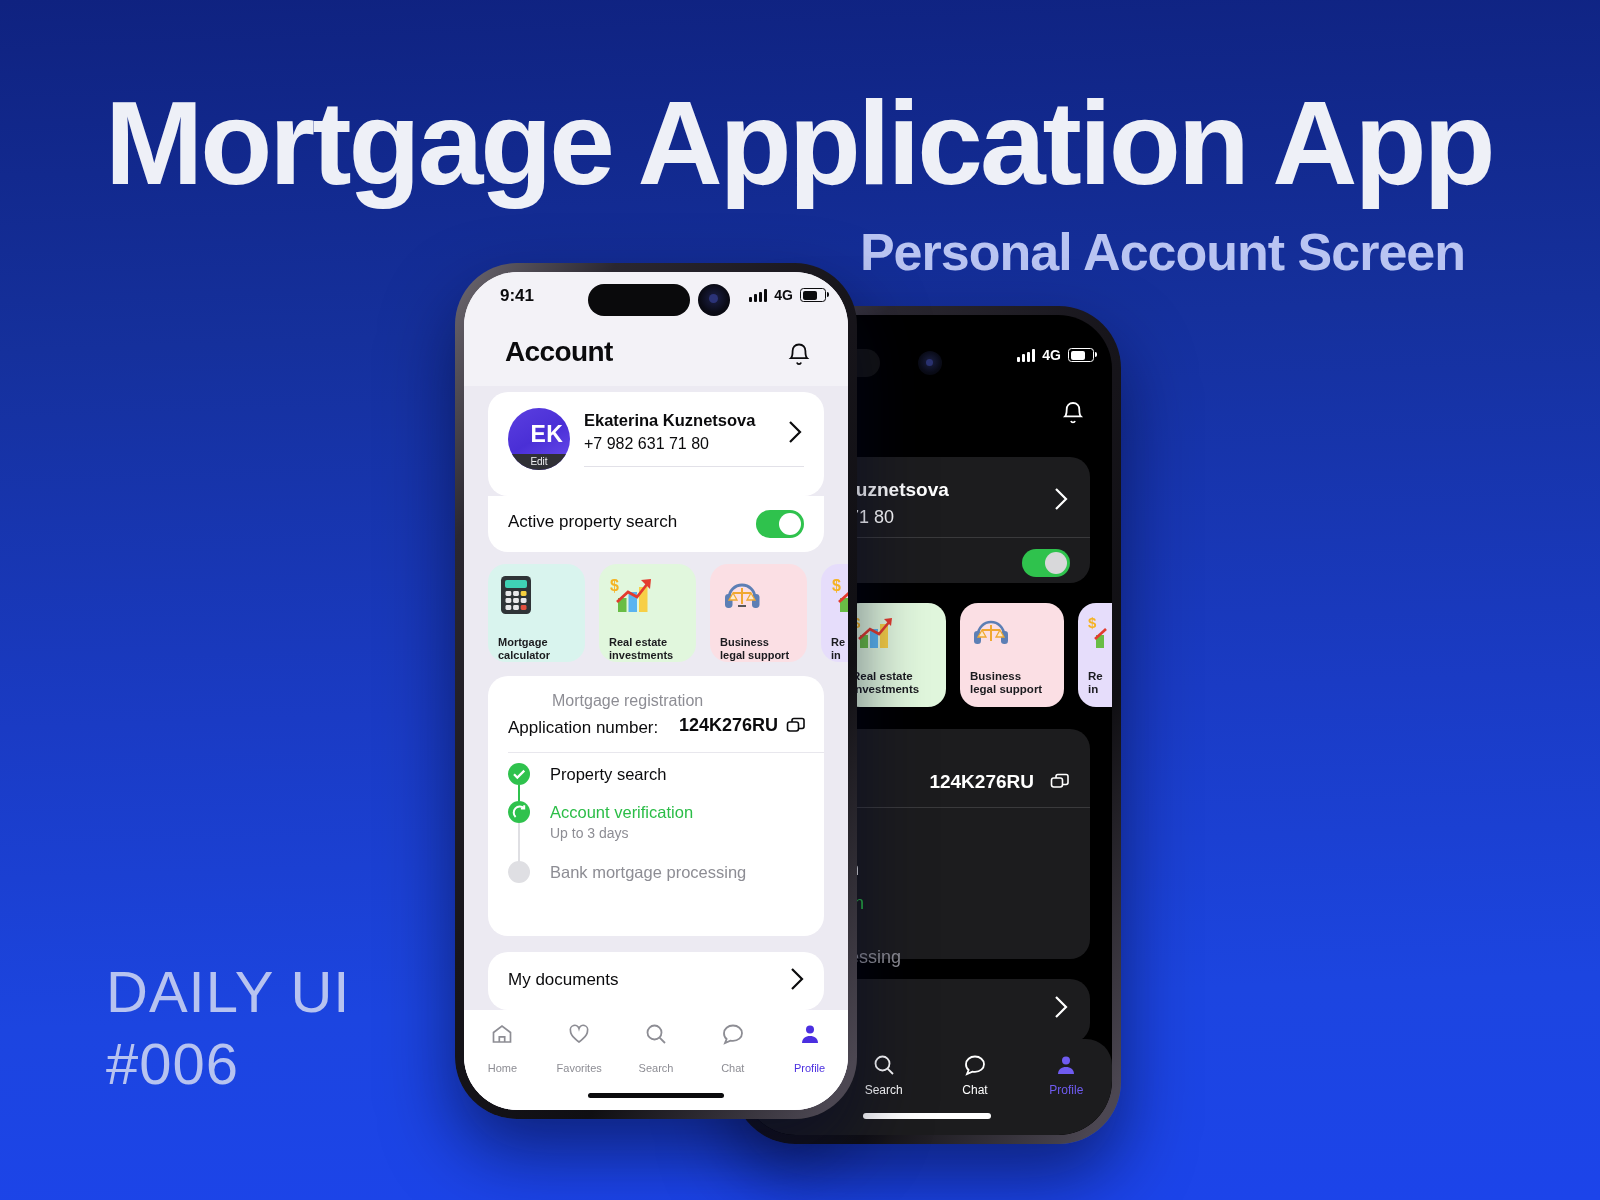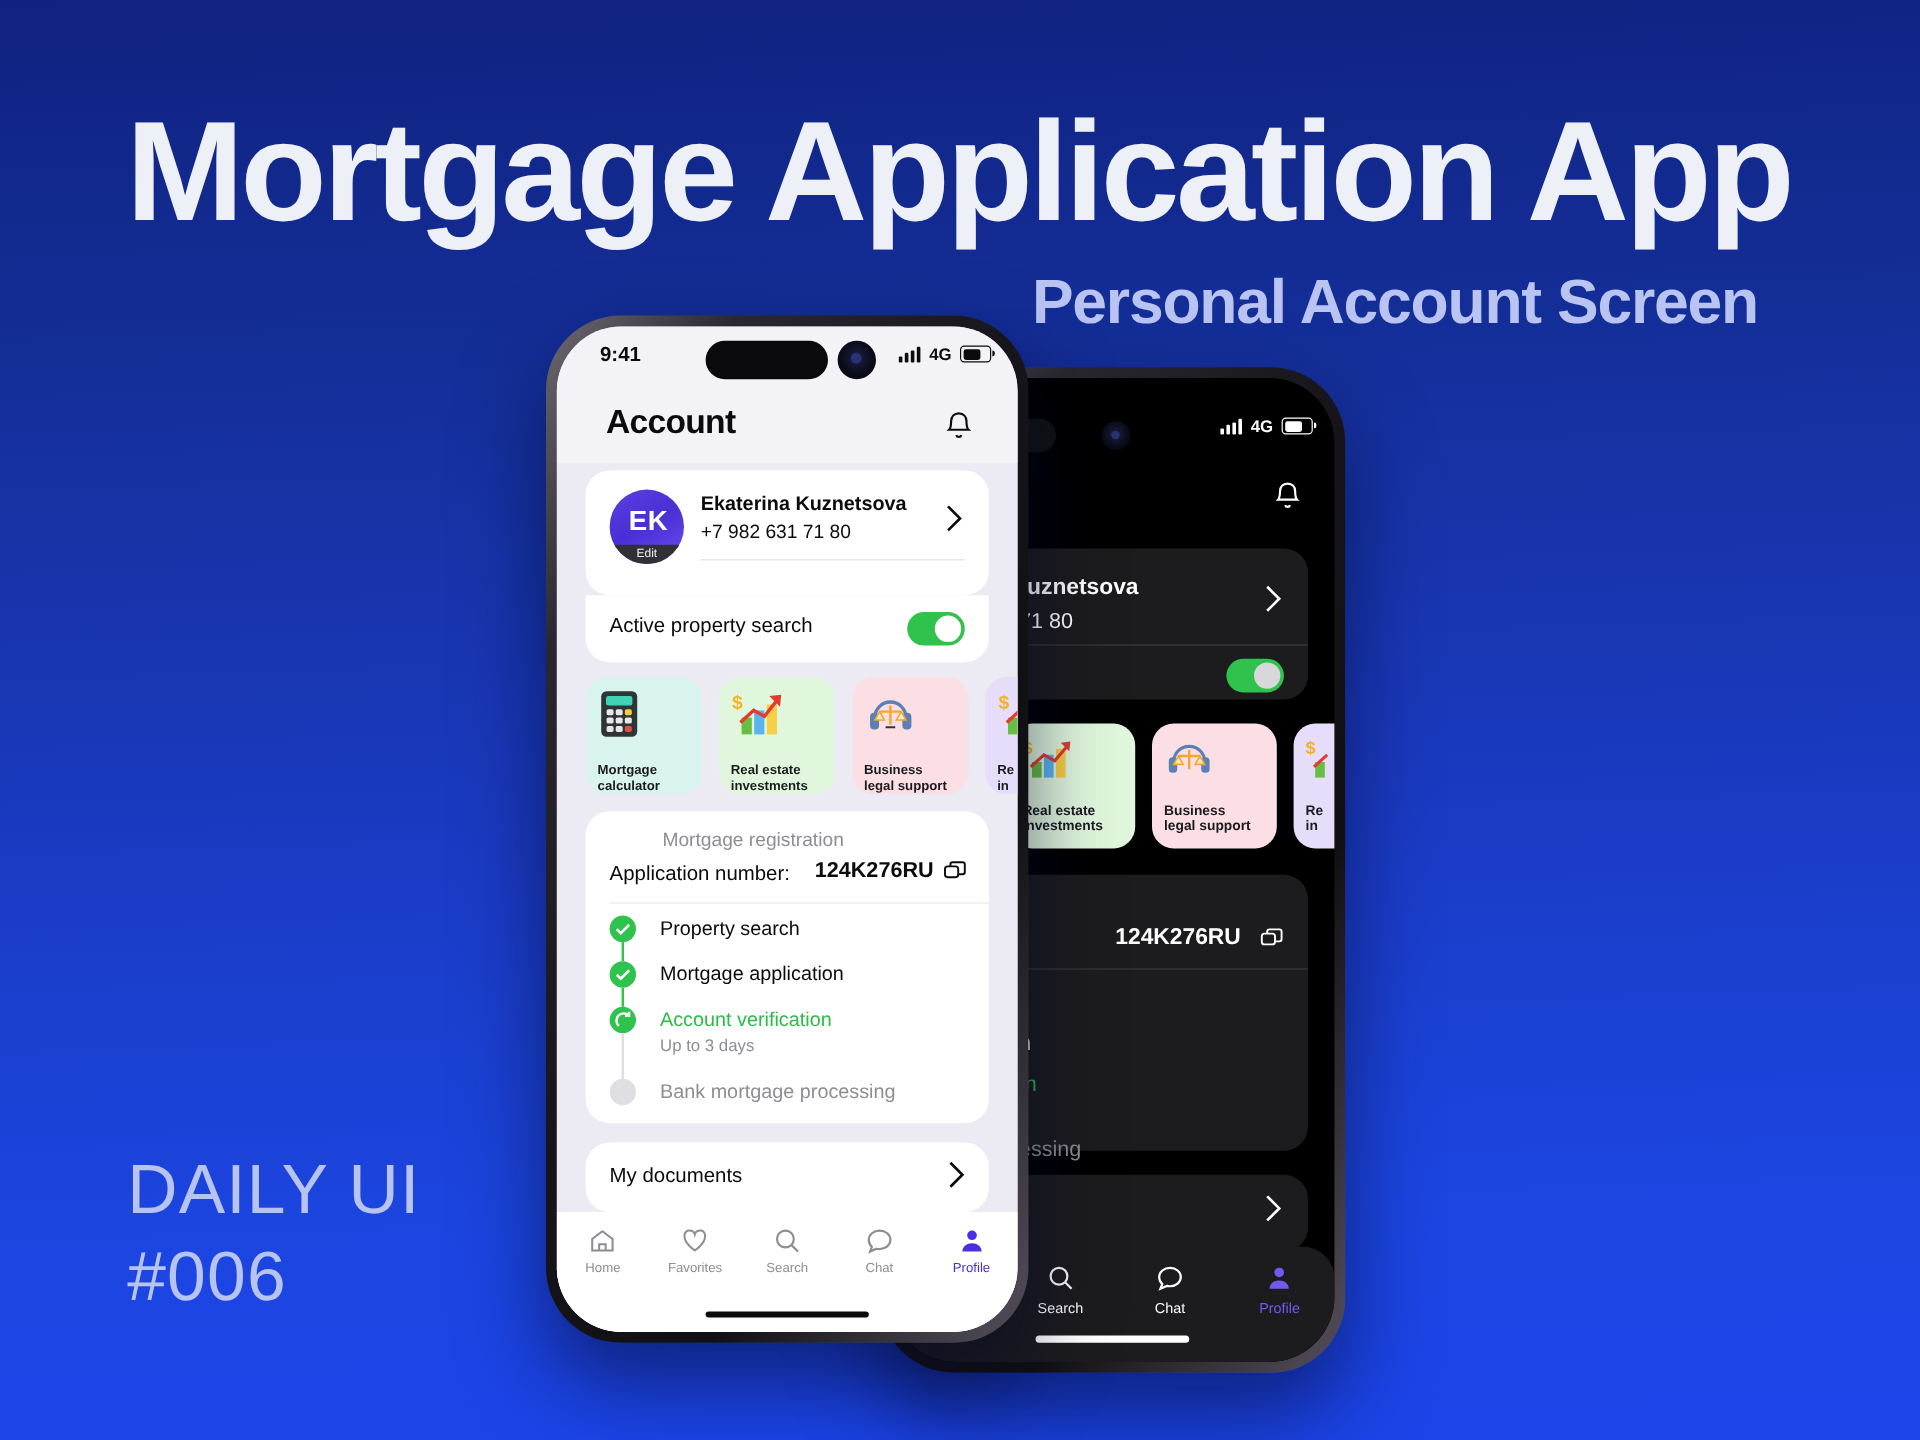--- a/index.html
+++ b/index.html
@@ -95,21 +95,21 @@
 
   .lt-body{position:absolute;left:0;right:0;top:52px;bottom:0;background:#eceaf2;}
   .lt-header{position:absolute;left:0;right:0;top:0;height:62px;background:#f3f2f7;}
   .lt-h-title{position:absolute;left:41px;top:12px;font-size:28px;font-weight:bold;letter-spacing:-.6px;color:#0b0b0d;}
   .lt-h-bell{position:absolute;right:36px;top:16px;}
 
   .lt-card{position:absolute;left:24px;right:24px;background:#fff;border-radius:20px;}
   .lt-profile{top:68px;height:104px;}
   .lt-avatar{position:absolute;left:20px;top:16px;width:62px;height:62px;border-radius:50%;overflow:hidden;
              background:linear-gradient(150deg,#5b3fe0 0%,#4a2fd6 48%,#6d4ff0 100%);}
-  .lt-avatar .ini{position:absolute;left:16px;right:0;top:13px;text-align:left;font-size:23px;font-weight:bold;color:#fff;letter-spacing:.5px;}
+  .lt-avatar .ini{position:absolute;left:16px;right:0;top:13px;text-align:center;font-size:23px;font-weight:bold;color:#fff;letter-spacing:.5px;}
   .lt-avatar .edit{position:absolute;left:0;right:0;bottom:0;height:16px;background:#303036;
                    color:#f0f0f2;font-size:10px;text-align:center;line-height:16px;}
   .lt-name{position:absolute;left:96px;top:19px;font-size:16.5px;font-weight:bold;color:#0b0b0d;white-space:nowrap;}
   .lt-pnum{position:absolute;left:96px;top:43px;font-size:16px;color:#0b0b0d;white-space:nowrap;}
   .lt-pchev{position:absolute;right:22px;top:28px;}
   .lt-div{position:absolute;left:96px;right:20px;top:74px;height:1px;background:#e2e1e8;}
   .lt-togglerow{position:absolute;left:24px;right:24px;top:172px;height:56px;background:#fff;border-radius:0 0 20px 20px;}
   .lt-tlabel{position:absolute;left:20px;top:16px;font-size:17px;color:#0b0b0d;}
 
   .toggle{width:48px;height:28px;border-radius:16px;background:#2fc24d;position:relative;}
@@ -140,21 +140,21 @@
   .stxt.green{color:#2bbd47;}
   .stxt.grey{color:#8d8d94;}
   .ssub{font-size:14px;color:#8d8d94;margin-top:2px;}
 
   .lt-docs{top:628px;height:58px;}
   .lt-docs .lb{position:absolute;left:20px;top:18px;font-size:17px;color:#0b0b0d;text-align:right;}
   .lt-docs .ch{position:absolute;right:20px;top:15px;}
 
   .lt-tabbar{position:absolute;left:0;right:0;bottom:0;height:100px;background:#fff;}
   .lt-tabs{position:absolute;left:0;right:0;top:12px;display:flex;}
-  .lt-tab{flex:1;display:flex;flex-direction:column;align-items:center;gap:5px;text-align:right;}
+  .lt-tab{flex:1;display:flex;flex-direction:column;align-items:center;gap:16px;text-align:right;}
   .lt-tab .lbl{font-size:11px;color:#8d8d94;}
   .lt-tab.active .lbl{color:#4b2fe0;}
   .lt-home-ind{position:absolute;left:50%;transform:translateX(-50%);bottom:12px;width:136px;height:5px;border-radius:3px;background:#0b0b0d;}
 
   
   .bars{display:flex;align-items:flex-end;gap:2px;height:13px;}
   .bars i{display:block;width:3px;border-radius:1px;background:currentColor;}
   .bars i:nth-child(1){height:5px;} .bars i:nth-child(2){height:7.5px;}
   .bars i:nth-child(3){height:10px;} .bars i:nth-child(4){height:13px;}
   .batt{width:24px;height:12px;border:1.6px solid currentColor;border-radius:3.5px;position:relative;}
@@ -461,29 +461,20 @@
         <div class="steps">
           <div class="step">
             <span class="dot done">
               <svg width="22" height="22" viewBox="0 0 22 22" fill="none" stroke="#fff" stroke-width="2.2">
                   <path d="M6 11.3l3.3 3.3L16.3 7.6"></path>
                 </svg>
             </span>
             <span class="stem" style="height:16px"></span>
             <div class="stxt">Property search</div>
           </div>
-          <div class="step">
-            <span class="dot done">
-              <svg width="22" height="22" viewBox="0 0 22 22" fill="none" stroke="#fff" stroke-width="2.2">
-                  <path d="M6 11.3l3.3 3.3L16.3 7.6"></path>
-                </svg>
-            </span>
-            <span class="stem" style="height:16px"></span>
-            <div class="stxt">Mortgage application</div>
-          </div>
           <div class="step" style="min-height:60px">
             <span class="dot cur">
               <svg width="22" height="22" viewBox="0 0 22 22" fill="none" stroke="#fff" stroke-width="2">
                   <path d="M16 7.2A6 6 0 107.6 16"></path>
                   <path d="M16.2 4.2v3.3h-3.3"></path>
                 </svg>
             </span>
             <span class="stem grey" style="height:40px"></span>
             <div class="stxt green">Account verification</div>
             <div class="ssub">Up to 3 days</div>

